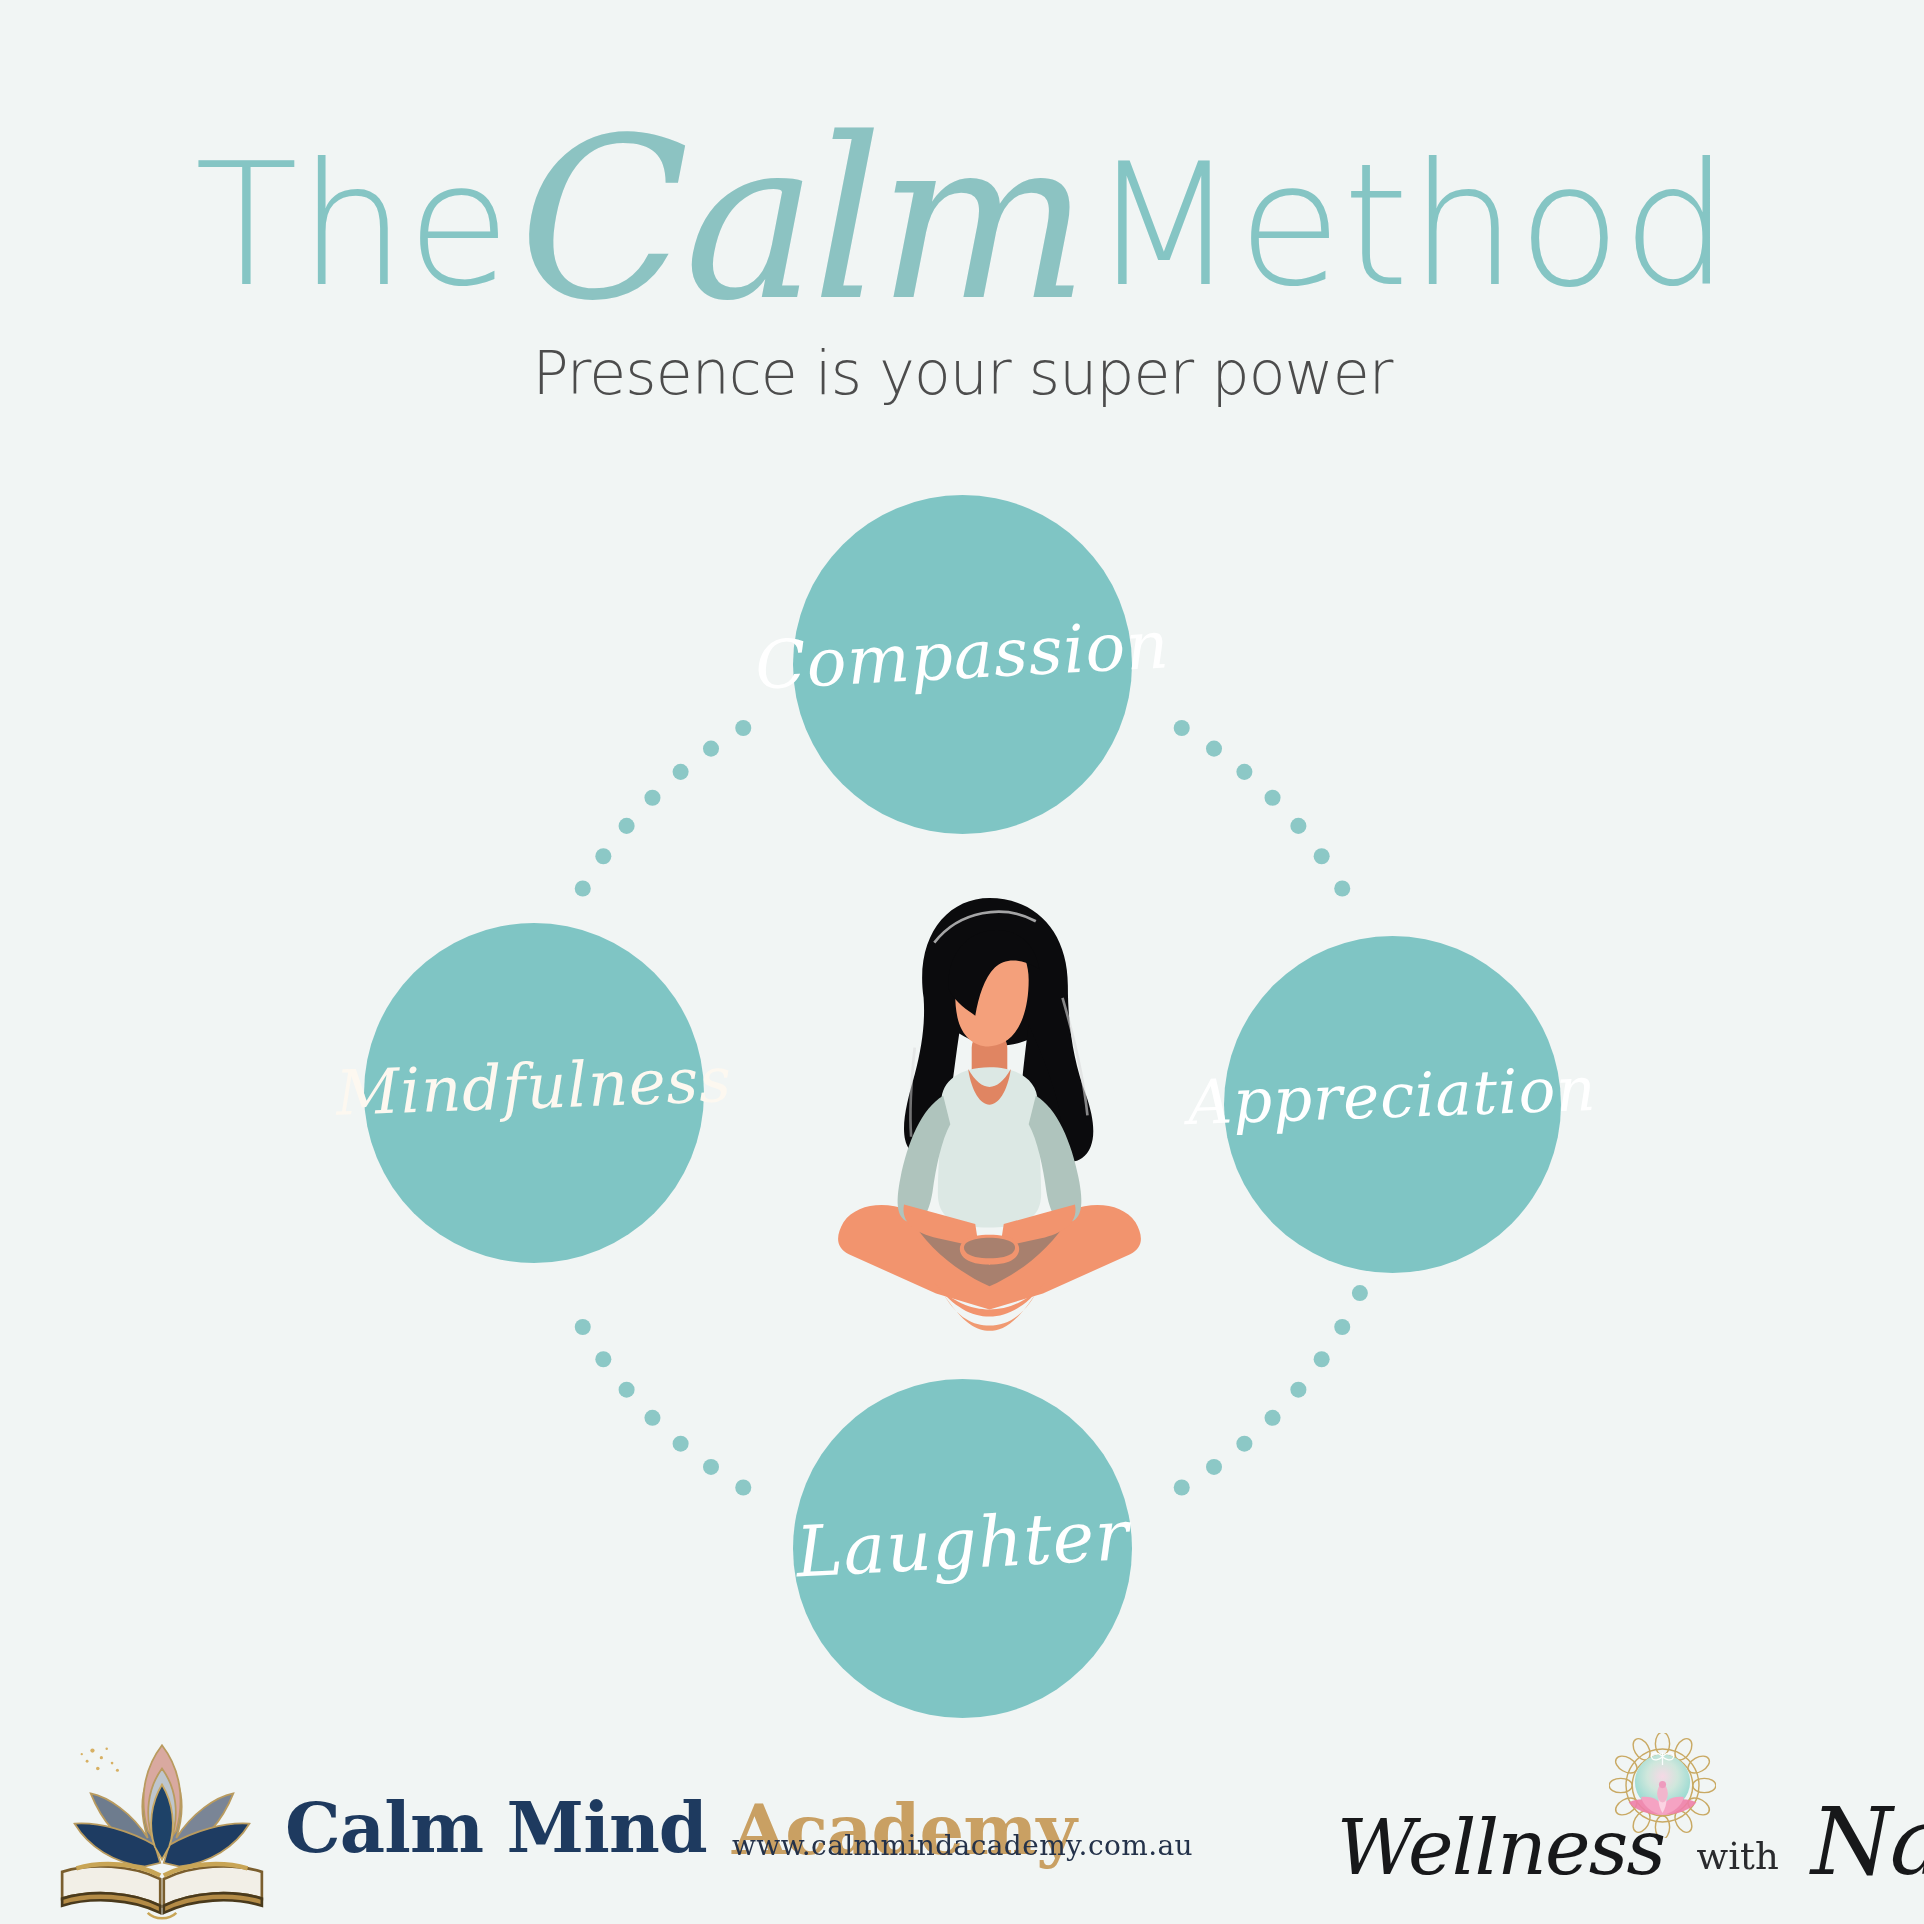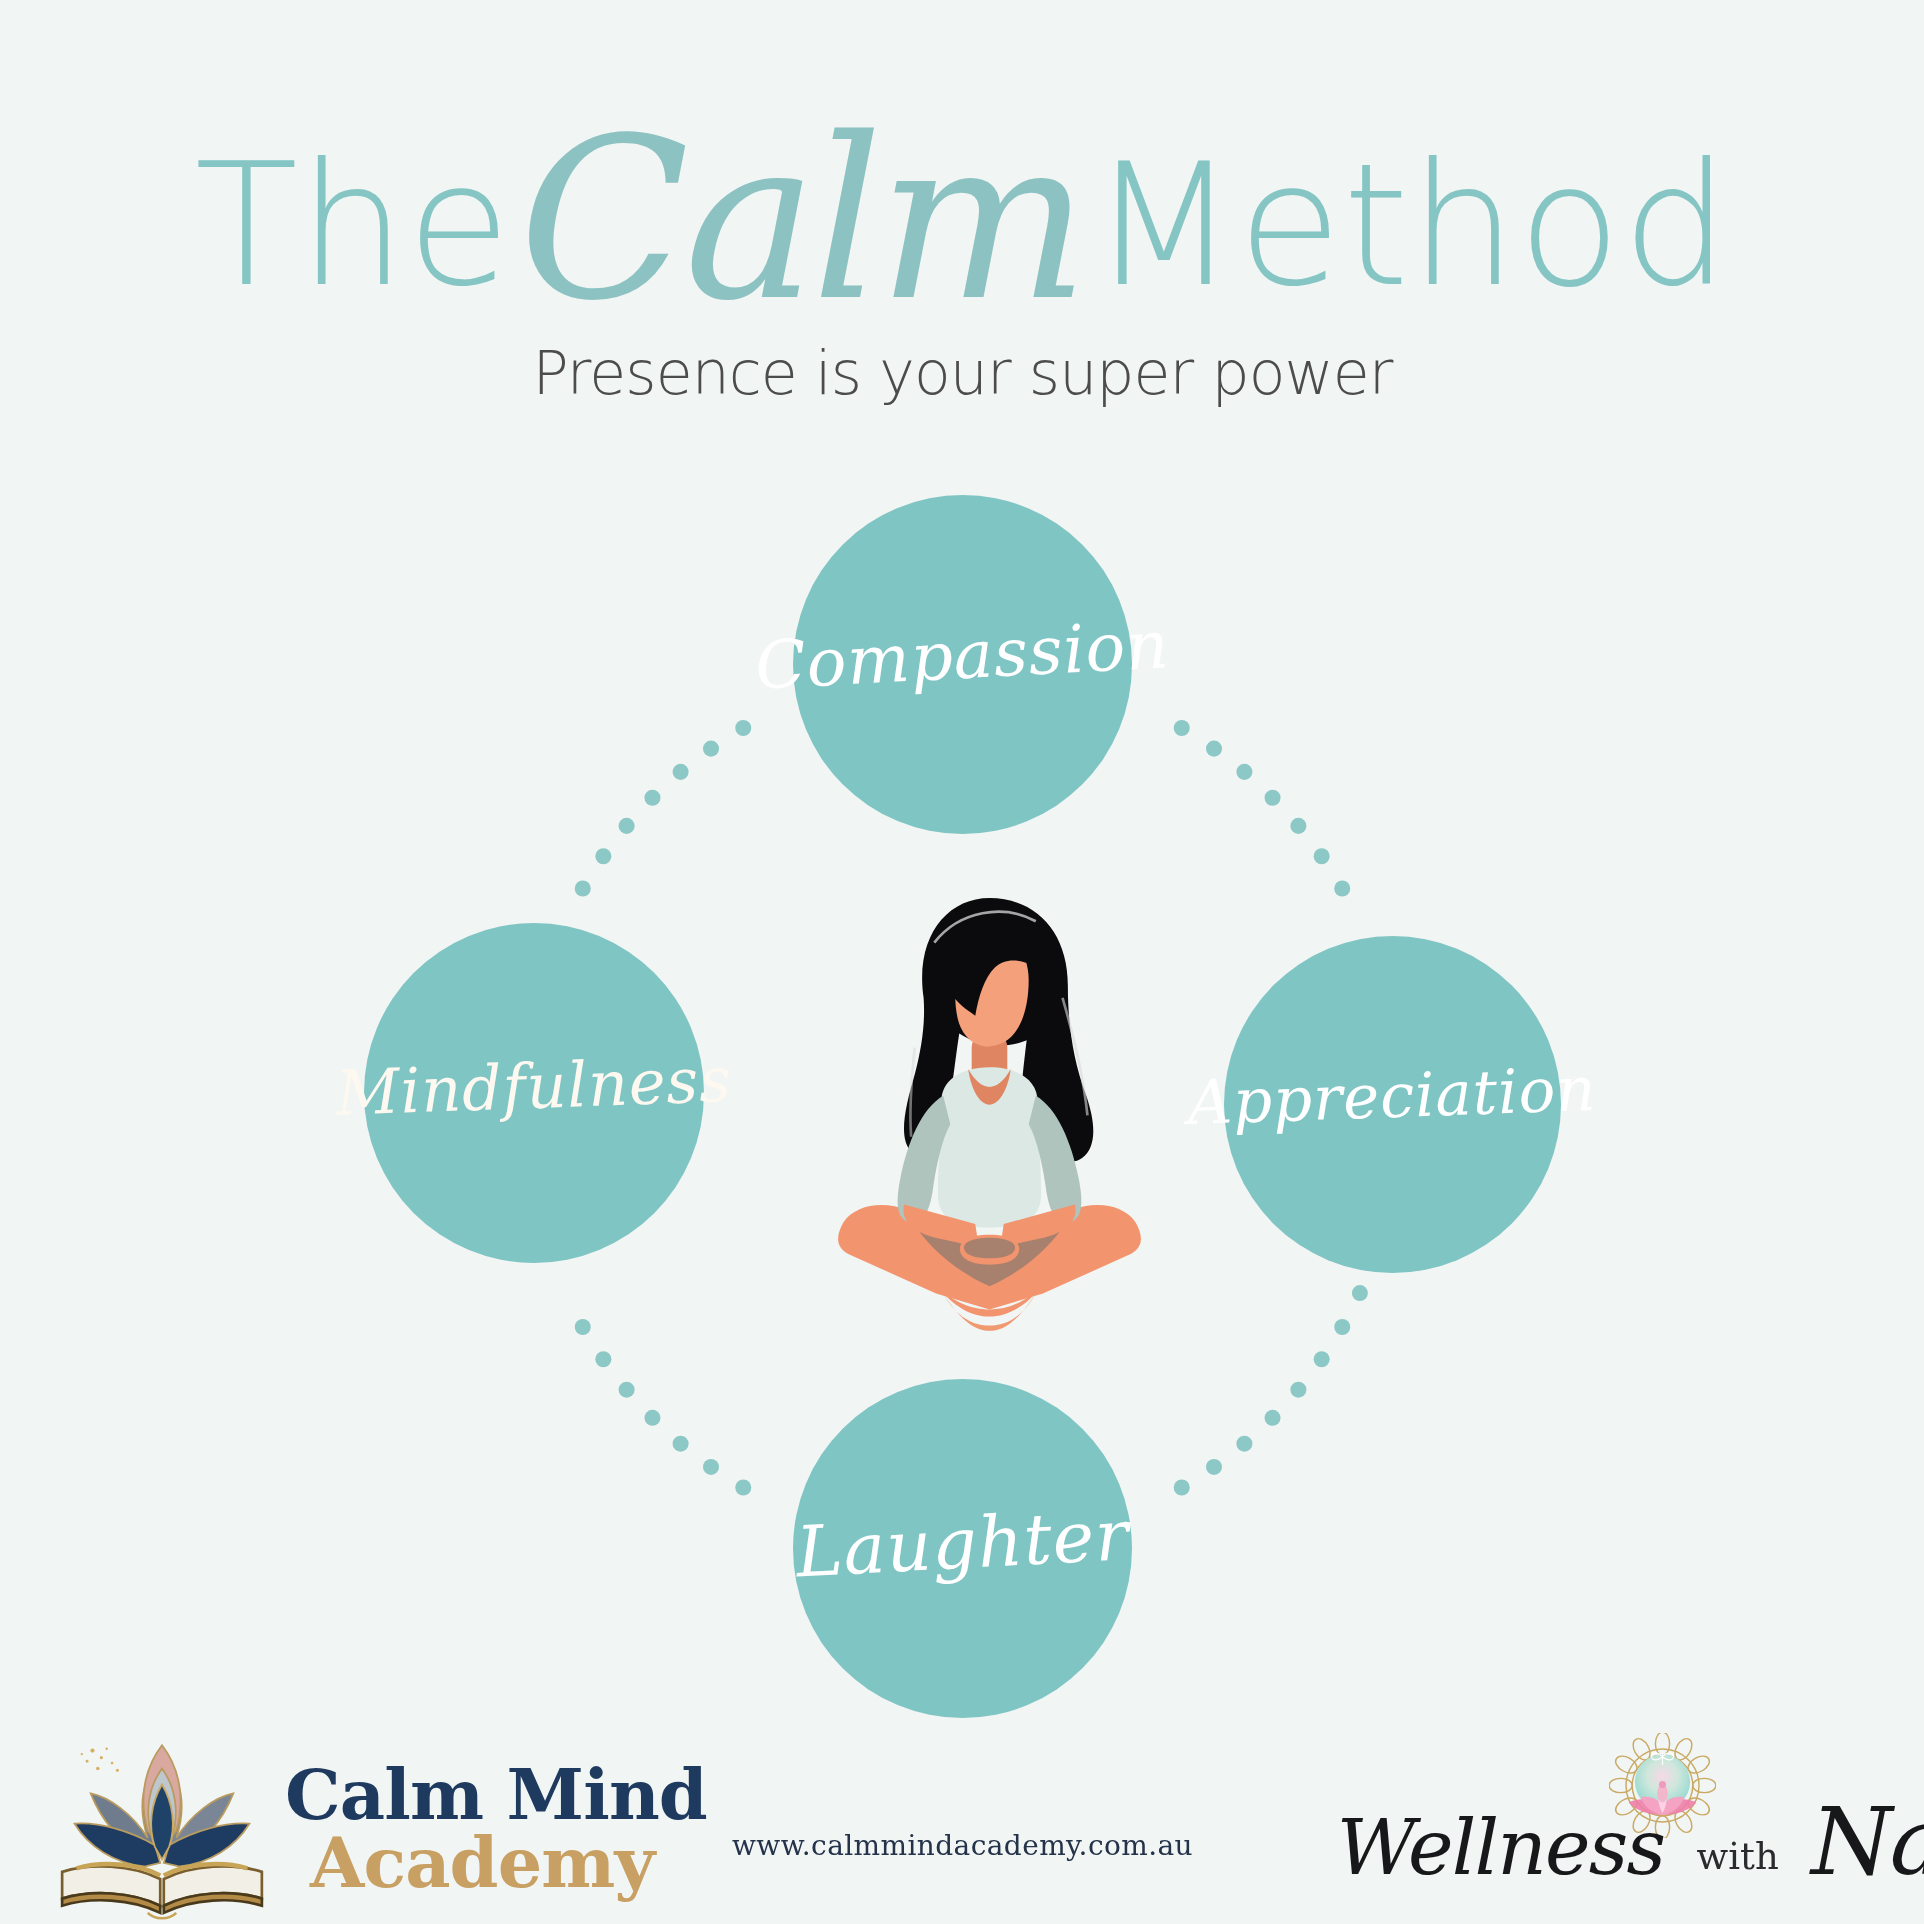--- a/index.html
+++ b/index.html
@@ -101,21 +101,21 @@
   
   .footer{
     position:absolute;left:0;right:0;bottom:0;height:223px;
   }
   .brand-left{
     position:absolute;left:55px;top:1738px;
     display:flex;align-items:center;gap:16px;
   }
   .brand-left .mark{width:214px;height:183px;display:block;}
   .brand-left .words{
-    display:flex;flex-direction:column;
+    display:flex;
     line-height:0.95;
     font-family:"DejaVu Serif", serif;
     font-weight:bold;
   }
   .brand-left .w1{font-size:70px;color:#1E3A5F;letter-spacing:-0.9px;}
   .brand-left .w2{font-size:70px;color:#C9A063;letter-spacing:-0.9px;padding-left:25px;margin-top:1.8px;}
 
   .site-url{
     position:absolute;left:0;right:0;top:1829px;
     text-align:center;

